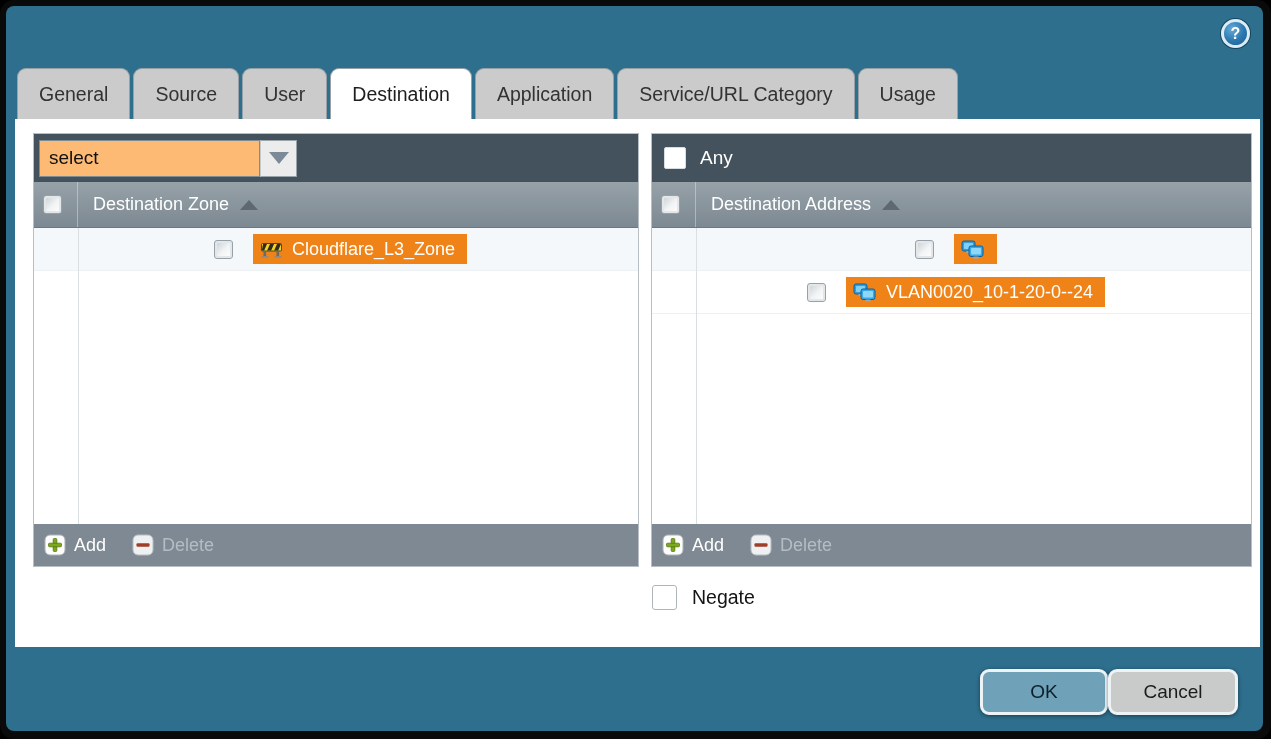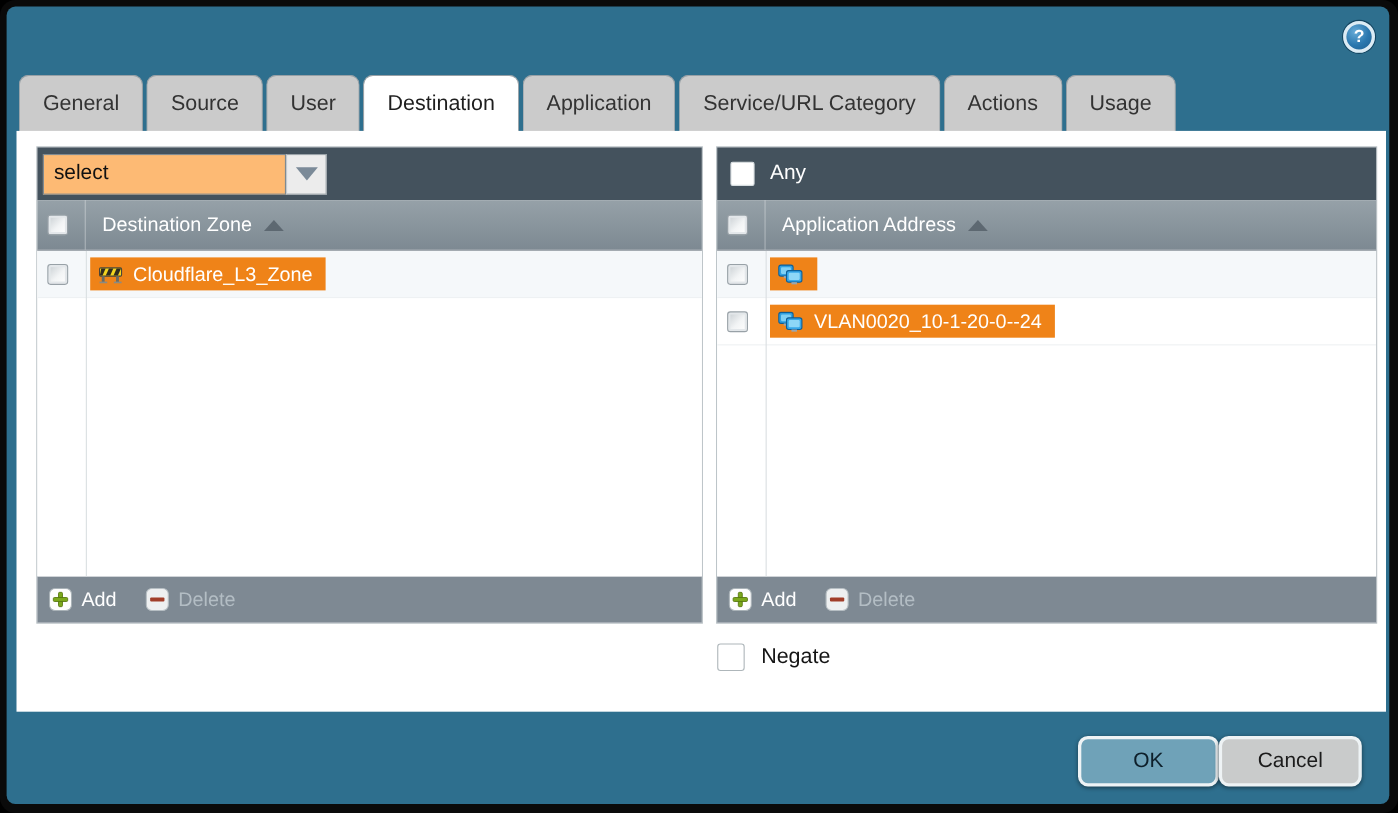--- a/index.html
+++ b/index.html
@@ -56,21 +56,21 @@
     box-shadow:inset 0 0 0 2px #e3e7ea; cursor:pointer; flex:0 0 auto; }
   .col-head .cb { margin-left:9px; }
   .col-divider { width:1px; height:100%; background:rgba(255,255,255,.35); margin-left:15px; }
   .col-label { color:#fff; font-size:18px; margin-left:15px; }
   .sort-asc { width:0; height:0; border-left:9px solid transparent; border-right:9px solid transparent;
     border-bottom:10px solid #5d6871; margin-left:11px; }
 
   .list-body { flex:1 1 auto; position:relative; background:#fff; overflow:hidden; }
   .checkcol-line { position:absolute; left:44px; top:0; bottom:0; width:1px; background:#dadfe2; }
   .row { height:43px; display:flex; align-items:center; padding-left:9px;
-    border-bottom:1px solid #eef1f3; }
+    border-bottom:1px solid #eef1f3;justify-content:center; }
   .row:nth-child(even) { background:#f5f8fa; }
   .row .cb { margin-right:20px; }
 
   .chip { display:inline-flex; align-items:center; height:30px; background:#ef8318;
     color:#fff; font-size:18px; padding:0 12px 0 7px; gap:9px; cursor:pointer; white-space:nowrap; }
 
   .panel-foot { height:42px; background:#7e8993; display:flex; align-items:center;
     padding-left:10px; gap:26px; flex:0 0 auto; }
   .tool-btn { display:flex; align-items:center; gap:8px; cursor:pointer; }
   .tool-btn.disabled { cursor:default; }
@@ -100,21 +100,20 @@
 
     <div class="help">?</div>
 
     <div class="tabs">
       <div class="tab">General</div>
       <div class="tab">Source</div>
       <div class="tab">User</div>
       <div class="tab active">Destination</div>
       <div class="tab">Application</div>
       <div class="tab">Service/URL Category</div>
-      <div class="tab">Actions</div>
       <div class="tab">Usage</div>
     </div>
 
     <div class="content">
 
       <div class="panel panel-zone">
         <div class="panel-head">
           <div class="combo">
             <input type="text" value="select" style="">
             <div class="combo-btn">
@@ -173,21 +172,21 @@
       </div>
 
       <div class="panel panel-address">
         <div class="panel-head">
           <div class="any-check"></div>
           <div class="any-label">Any</div>
         </div>
         <div class="col-head">
           <div class="cb"></div>
           <div class="col-divider"></div>
-          <div class="col-label">Application Address</div>
+          <div class="col-label">Destination Address</div>
           <div class="sort-asc"></div>
         </div>
         <div class="list-body">
           <div class="checkcol-line"></div>
           <div class="row">
             <div class="cb"></div>
             <div class="chip">
               <span class="icon-box">
                 <svg width="24" height="19" viewBox="0 0 24 19">
                   <rect x="1" y="1" width="13" height="10" rx="2" fill="#2f9fe0" stroke="#0f5f96" stroke-width="1"></rect>

